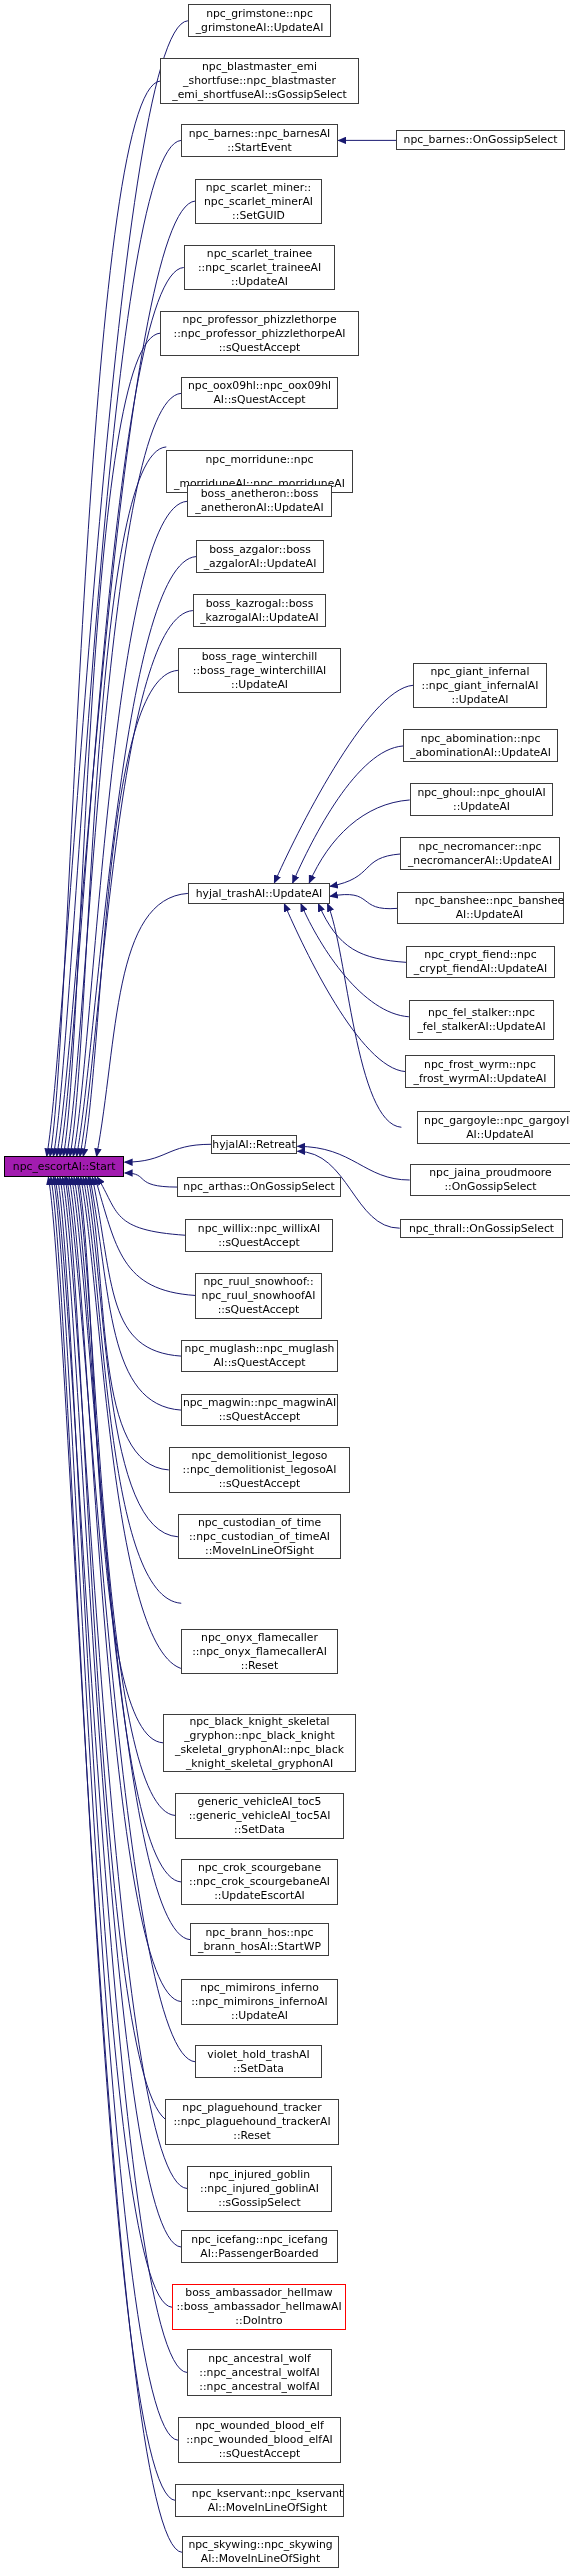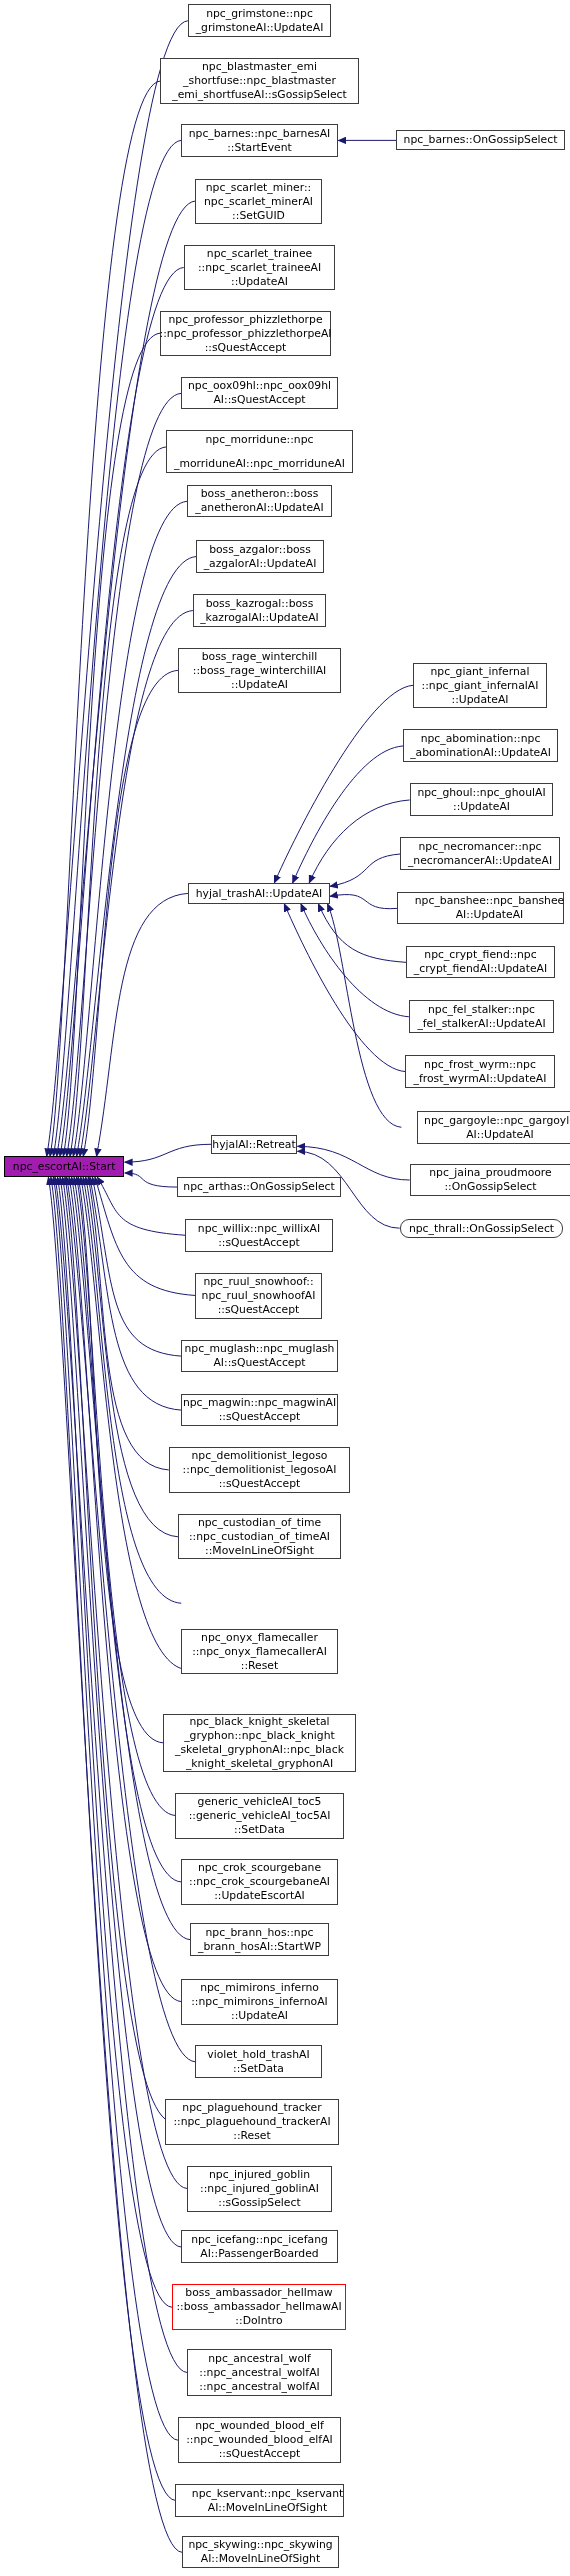--- a/index.html
+++ b/index.html
@@ -120,30 +120,30 @@
       <div class="node" style="left: 195px; top: 179px; width: 127px; height: 45px;">
         <span>npc_scarlet_miner::</span>
         <span>npc_scarlet_minerAI</span>
         <span>::SetGUID</span>
       </div>
       <div class="node" style="left: 184px; top: 245px; width: 151px; height: 45px;">
         <span>npc_scarlet_trainee</span>
         <span>::npc_scarlet_traineeAI</span>
         <span>::UpdateAI</span>
       </div>
-      <div class="node" style="left: 160px; top: 311px; width: 171px; height: 45px;">
+      <div class="node" style="left: 160px; top: 311px; width: 199px; height: 45px;">
         <span>npc_professor_phizzlethorpe</span>
         <span>::npc_professor_phizzlethorpeAI</span>
         <span>::sQuestAccept</span>
       </div>
       <div class="node" style="left: 181px; top: 377px; width: 157px; height: 32px;">
         <span>npc_oox09hl::npc_oox09hl</span>
         <span>AI::sQuestAccept</span>
       </div>
-      <div class="node" style="left: 166px; top: 430px; width: 187px; height: 43px; gap: 10px;">
+      <div class="node" style="left: 166px; top: 450px; width: 187px; height: 43px; gap: 10px;">
         <span>npc_morridune::npc</span>
         <span>_morriduneAI::npc_morriduneAI</span>
       </div>
       <div class="node" style="left: 187px; top: 485px; width: 145px; height: 32px;">
         <span>boss_anetheron::boss</span>
         <span>_anetheronAI::UpdateAI</span>
       </div>
       <div class="node" style="left: 196px; top: 540px; width: 128px; height: 33px;">
         <span>boss_azgalor::boss</span>
         <span>_azgalorAI::UpdateAI</span>
@@ -290,34 +290,34 @@
         <span>_necromancerAI::UpdateAI</span>
       </div>
       <div class="node" style="left: 397px; top: 892px; width: 167px; height: 32px; padding-left: 18px;">
         <span>npc_banshee::npc_banshee</span>
         <span>AI::UpdateAI</span>
       </div>
       <div class="node" style="left: 406px; top: 946px; width: 149px; height: 32px;">
         <span>npc_crypt_fiend::npc</span>
         <span>_crypt_fiendAI::UpdateAI</span>
       </div>
-      <div class="node" style="left: 409px; top: 1000px; width: 145px; height: 33px;">
+      <div class="node" style="left: 409px; top: 1000px; width: 145px; height: 40px;">
         <span>npc_fel_stalker::npc</span>
         <span>_fel_stalkerAI::UpdateAI</span>
       </div>
       <div class="node" style="left: 405px; top: 1055px; width: 150px; height: 33px;">
         <span>npc_frost_wyrm::npc</span>
         <span>_frost_wyrmAI::UpdateAI</span>
       </div>
       <div class="node" style="left: 401px; top: 1111px; width: 166px; height: 33px; margin-left: 16px;">
         <span>npc_gargoyle::npc_gargoyle</span>
         <span>AI::UpdateAI</span>
       </div>
       <div class="node" style="left: 410px; top: 1164px; width: 161px; height: 32px;">
         <span>npc_jaina_proudmoore</span>
         <span>::OnGossipSelect</span>
       </div>
-      <div class="node" style="left: 400px; top: 1219px; width: 163px; height: 19px; border-radius: 9px;">
+      <div class="node" style="left: 400px; top: 1219px; width: 163px; height: 19px;">
         <span>npc_thrall::OnGossipSelect</span>
       </div>
     </div>
 </div>
 
 
 </body></html>

